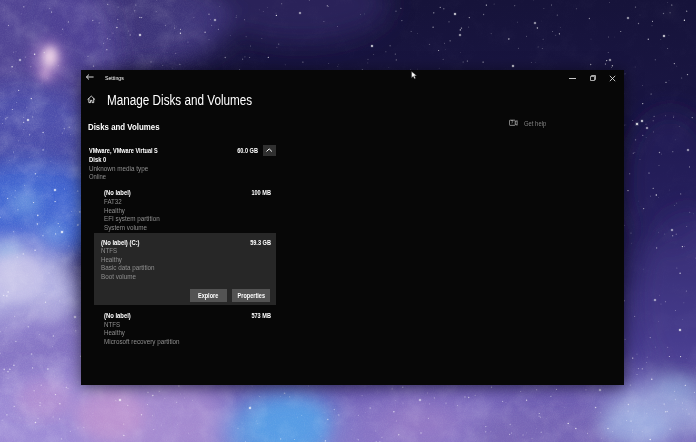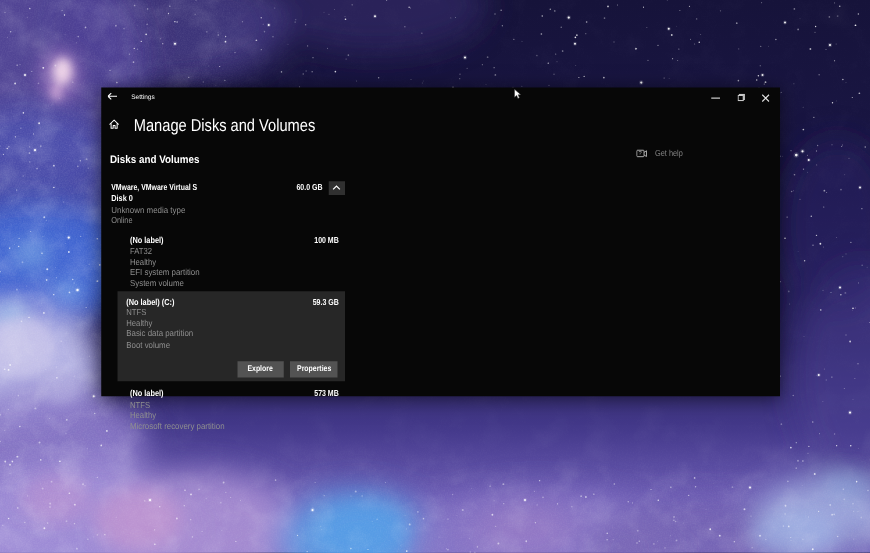--- a/index.html
+++ b/index.html
@@ -1,18 +1,18 @@
 <!DOCTYPE html>
 <html><head><meta charset="utf-8">
 <style>
 * { margin:0; padding:0; box-sizing:border-box; }
 html,body { width:696px; height:442px; overflow:hidden; background:#16133a; }
 body { position:relative; font-family:"Liberation Sans", sans-serif; -webkit-font-smoothing:antialiased; }
 .bg { position:absolute; left:0; top:0; }
-.win { position:absolute; left:81px; top:70px; width:543px; height:247px; background:#070707; box-shadow:0 2px 14px rgba(0,0,0,0.55); }
+.win { position:absolute; left:81px; top:70px; width:543px; height:315px; background:#070707; box-shadow:0 2px 14px rgba(0,0,0,0.55); }
 .t { position:absolute; white-space:nowrap; }
 .w { color:#ffffff; }
 .g { color:#8f8f8f; }
 .sb { font-weight:bold; }
 .sel { position:absolute; left:12.8px; top:163px; width:182.7px; height:72px; background:#272727; }
 .btn { position:absolute; background:#535353; color:#fff; font-size:6.6px; font-weight:bold;
        display:flex; align-items:center; justify-content:center; height:13px; }
 </style></head>
 <body>
 <svg class="bg" width="696" height="442" viewBox="0 0 696 442">

